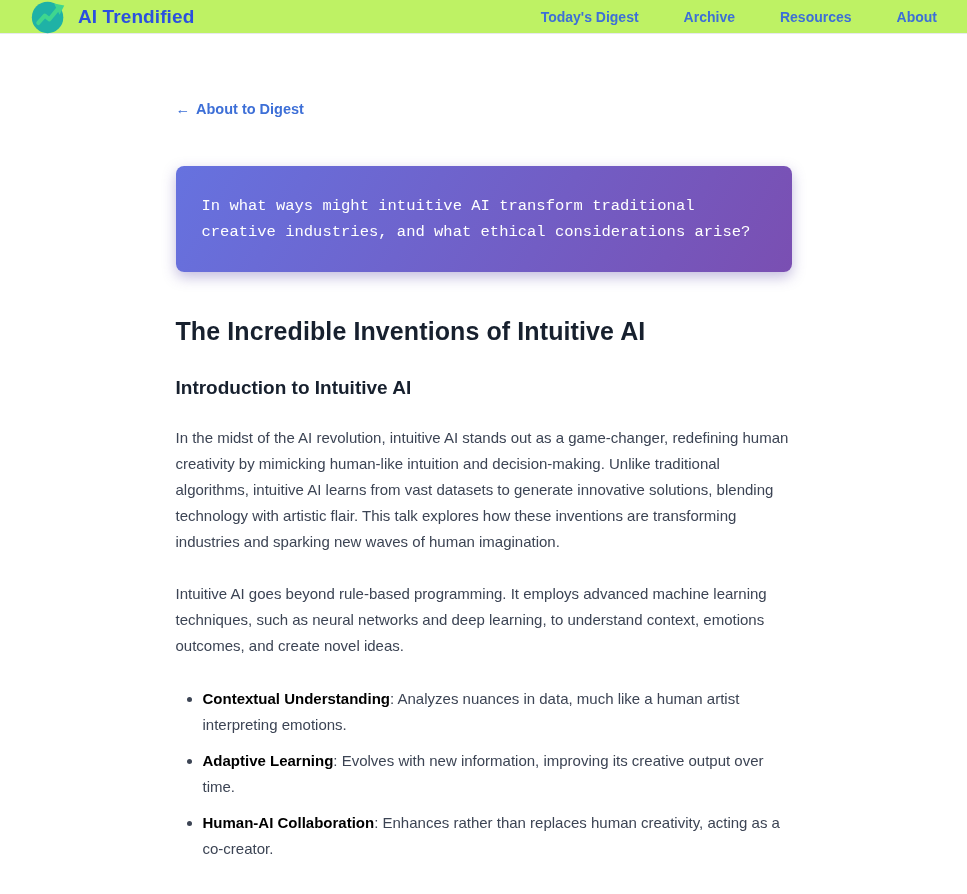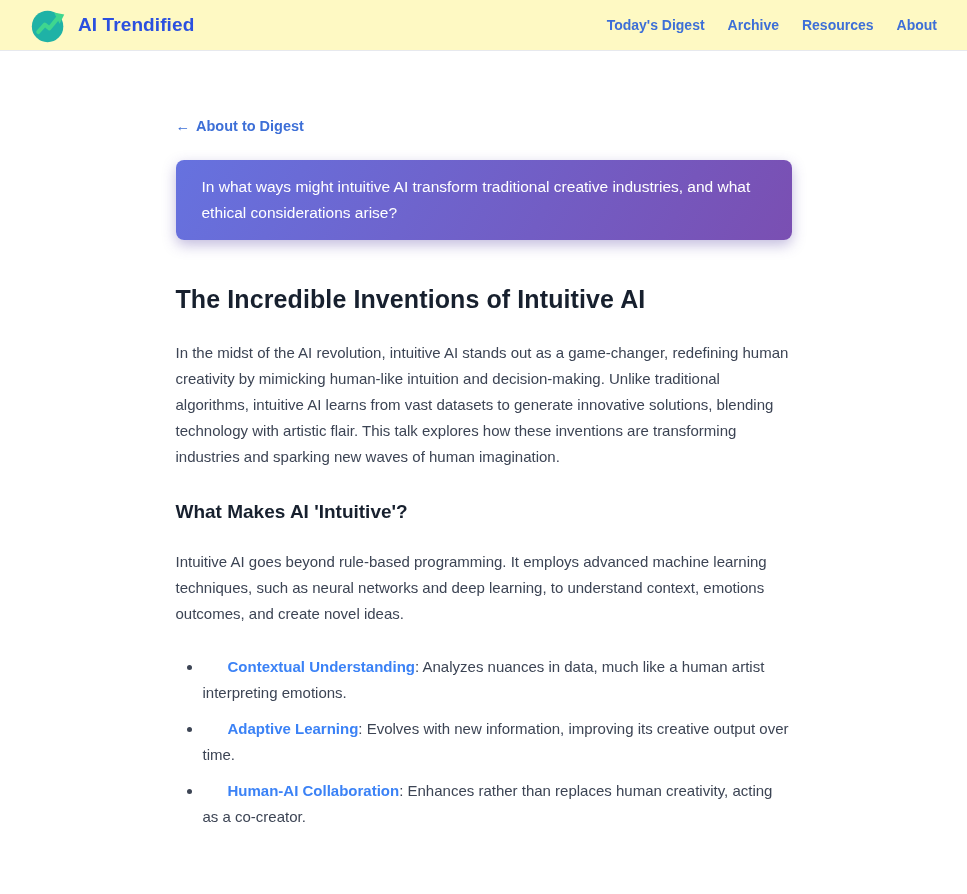--- a/index.html
+++ b/index.html
@@ -4,22 +4,22 @@
 <style>
   * { margin: 0; padding: 0; box-sizing: border-box; }
   html, body {
     width: 967px; height: 894px;
     overflow: hidden;
     background: #ffffff;
     font-family: "Liberation Sans", sans-serif;
   }
   
   .site-header {
-    height: 51px;
-    background: #fef9c3;
+    height: 34px;
+    background: #bef264;
     border-bottom: 1px solid #e7e9ee;
     display: flex;
     align-items: center;
     padding: 0 30px;
   }
   .brand-wrap {
     display: flex;
     align-items: center;
     gap: 11px;
     cursor: pointer;
@@ -27,21 +27,21 @@
   .logo-icon { display: inline-flex; width: 37px; height: 37px; }
   .brand-name {
     font-size: 19px;
     font-weight: 700;
     color: #2b50df;
     letter-spacing: 0.1px;
   }
   .main-nav {
     margin-left: auto;
     display: flex;
-    gap: 23px;
+    gap: 45px;
     align-items: center;
   }
   .main-nav a {
     font-size: 14px;
     font-weight: 600;
     color: #3d6fd7;
     text-decoration: none;
     cursor: pointer;
   }
   
@@ -53,26 +53,27 @@
   .back-link {
     display: inline-flex;
     gap: 6px;
     font-size: 14.5px;
     font-weight: 600;
     color: #3d6fd7;
     text-decoration: none;
     cursor: pointer;
   }
   .question-card {
-    margin-top: 25px;
+    margin-top: 48px;
     border-radius: 8px;
-    padding: 14px 26px;
+    padding: 27px 26px;
     box-shadow: 0 5px 14px rgba(80, 60, 160, 0.35);
     
     background: linear-gradient(120deg, #6672df, #7a4fb2);
+    font-family: Liberation Mono, monospace;
   }
   .question-card p {
     color: #ffffff;
     font-size: 15.5px;
     line-height: 26px;
     max-width: 560px;
   }
   .article-title {
     margin-top: 45px;
     font-size: 25px;
@@ -96,21 +97,21 @@
     margin-top: 27px;
     padding-left: 27px;
     list-style: disc;
   }
   .feature-list li {
     font-size: 15px;
     line-height: 26px;
     color: #3c4454;
     margin-bottom: 10px;
   }
-  .feature-list li strong { color: #3b82f6; font-weight: 700; margin-left: 25px; }
+  .feature-list li strong { color: #000000; font-weight: 700; }
 </style>
 </head>
 <body>
 
 <header class="site-header">
   <div class="brand-wrap">
     <span class="logo-icon">
       <svg viewBox="0 0 40 40" width="37" height="37">
         <circle cx="19" cy="21" r="17" fill="#1fb2a6"></circle>
         <path d="M9 27 L16 19 L21 23 L30 12" stroke="#3fd68f" stroke-width="4.5" fill="none" stroke-linecap="round" stroke-linejoin="round"></path>
@@ -133,23 +134,23 @@
     <span>About to Digest</span>
   </a>
 
   <div class="question-card" style="background: linear-gradient(120deg, rgb(102, 114, 223), rgb(122, 79, 178));">
     <p>In what ways might intuitive AI transform traditional creative industries, and what ethical considerations arise?</p>
   </div>
 
   <article>
     <h1 class="article-title">The Incredible Inventions of Intuitive AI</h1>
 
+    <h2 class="section-heading">Introduction to Intuitive AI</h2>
     <p class="body-para">In the midst of the AI revolution, intuitive AI stands out as a game-changer, redefining human creativity by mimicking human-like intuition and decision-making. Unlike traditional algorithms, intuitive AI learns from vast datasets to generate innovative solutions, blending technology with artistic flair. This talk explores how these inventions are transforming industries and sparking new waves of human imagination.</p>
 
-    <h2 class="section-heading">What Makes AI 'Intuitive'?</h2>
     <p class="body-para">Intuitive AI goes beyond rule-based programming. It employs advanced machine learning techniques, such as neural networks and deep learning, to understand context, emotions outcomes, and create novel ideas.</p>
 
     <ul class="feature-list">
       <li>
         <strong>Contextual Understanding</strong><span>: Analyzes nuances in data, much like a human artist interpreting emotions.</span>
       </li>
       <li>
         <strong>Adaptive Learning</strong><span>: Evolves with new information, improving its creative output over time.</span>
       </li>
       <li>

